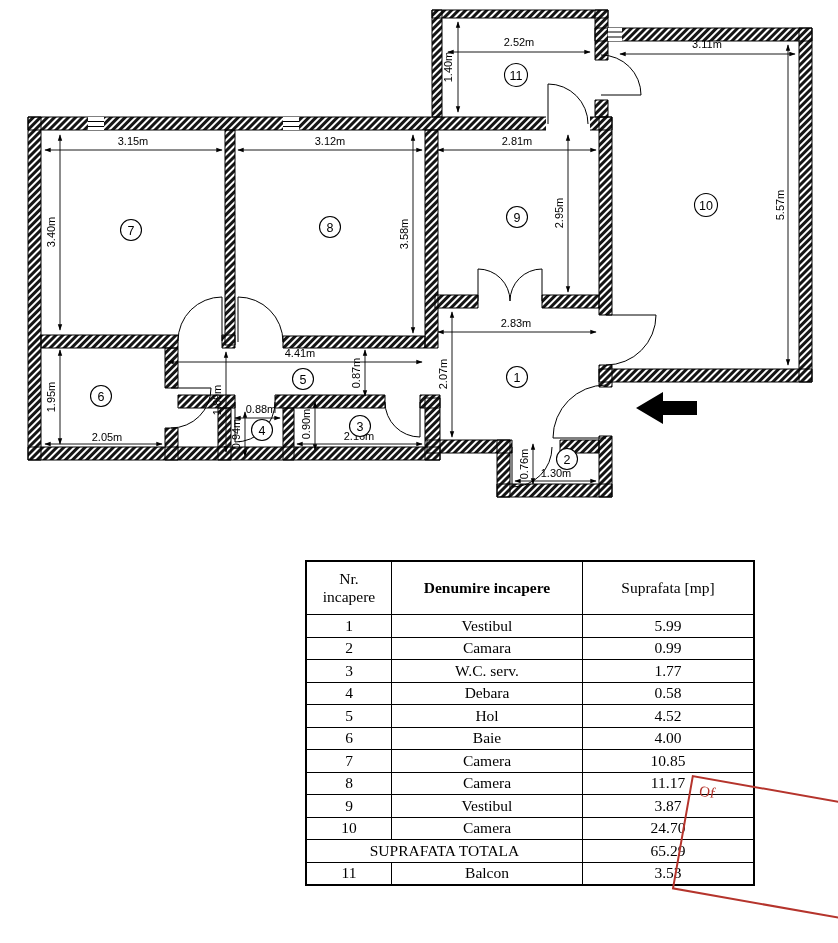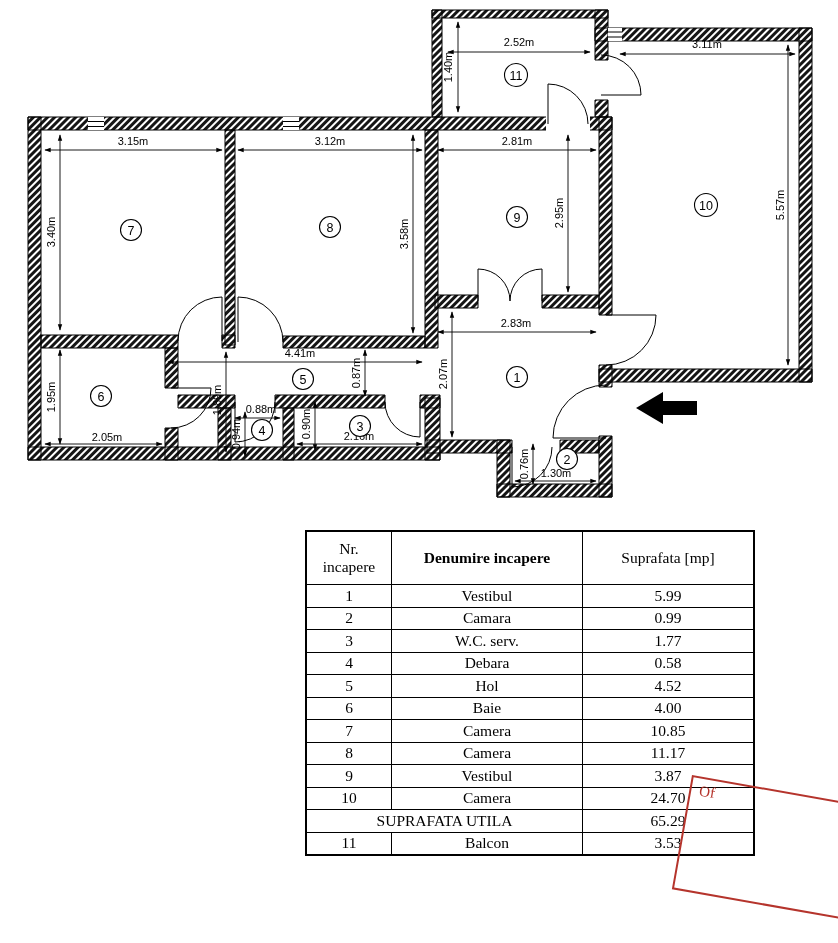--- a/index.html
+++ b/index.html
@@ -1,21 +1,21 @@
 <!DOCTYPE html>
 <html><head>
 <meta charset="utf-8">
 <style>
   html,body{margin:0;padding:0;}
   body{width:838px;height:943px;overflow:hidden;background:#fff;position:relative;
        font-family:"Liberation Serif",serif;color:#000;}
   .plan-svg{position:absolute;left:0;top:0;}
   .plan-svg text{font-family:"Liberation Sans",sans-serif;font-size:11px;fill:#000;}
   .plan-svg text.room-num{font-size:12.5px;}
-  .table-wrap{position:absolute;left:305px;top:530px;}
+  .table-wrap{position:absolute;left:305px;top:560px;}
   table{border-collapse:collapse;border:2px solid #000;font-family:"Liberation Serif",serif;
         font-size:15.5px;color:#000;}
   th,td{border:1.4px solid #000;text-align:center;vertical-align:middle;padding:1px 6px;}
   th{font-weight:normal;height:50px;}
   td{height:19.5px;}
   .col-nr{width:72px;}
   .col-name{width:178px;font-weight:bold;}
   .col-area{width:158px;margin-left:12px;}
   .stamp{position:absolute;left:692px;top:775px;width:235px;height:112px;
          border:2px solid #b5342c;transform:rotate(10deg);transform-origin:top left;
@@ -255,21 +255,21 @@
         <td>9</td>
         <td>Vestibul</td>
         <td>3.87</td>
       </tr>
       <tr>
         <td>10</td>
         <td>Camera</td>
         <td>24.70</td>
       </tr>
       <tr>
-        <td colspan="2">SUPRAFATA UTILA</td>
+        <td colspan="2">SUPRAFATA TOTALA</td>
         <td>65.29</td>
       </tr>
       <tr>
         <td>11</td>
         <td>Balcon</td>
         <td>3.53</td>
       </tr>
     </tbody>
   </table>
 </div>

